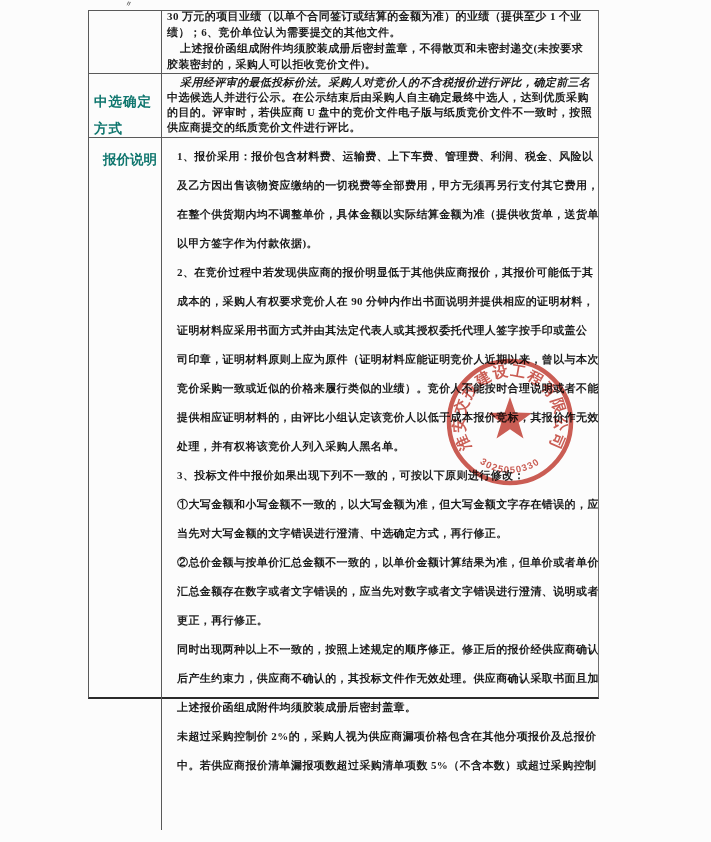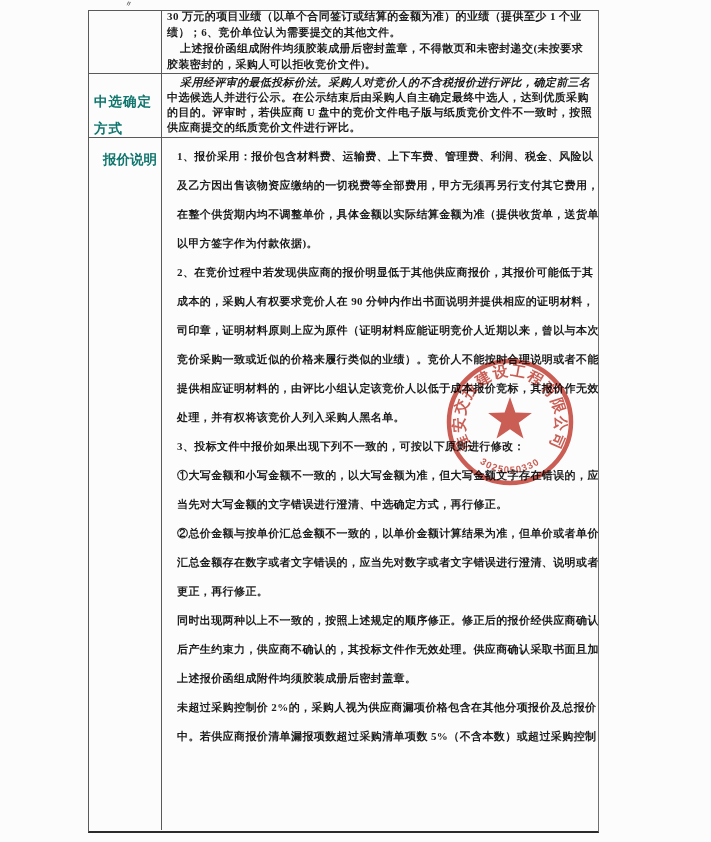--- a/index.html
+++ b/index.html
@@ -11,21 +11,21 @@
     color:#1c1c1c;
   }
   .page{position:absolute;left:0;top:0;width:711px;height:842px;overflow:hidden;}
   .artifact{
     position:absolute;left:124px;top:-2px;
     font-size:9px;color:#333;transform:rotate(12deg);
     font-family:"Liberation Sans", sans-serif;
   }
   .doc-table{
     position:absolute;left:88px;top:10px;
-    width:511px;height:823px;
+    width:511px;height:689px;
     border-left:1px solid #5a5a5a;
     border-top:1px solid #5a5a5a;
     border-right:1px solid #6f6f6f;
     border-bottom:2px solid #2b2b2b;
     box-sizing:border-box;
     background:transparent;
   }
   .row{display:flex;box-sizing:border-box;}
   .row1{height:63px;border-bottom:1px solid #5a5a5a;}
   .row2{height:64px;border-bottom:1px solid #5a5a5a;}
@@ -96,20 +96,21 @@
       <div class="label-cell">
         <div class="label-text l3">报价说明</div>
       </div>
       <div class="content-cell r3">
           <div class="line">1、报价采用：报价包含材料费、运输费、上下车费、管理费、利润、税金、风险以</div>
           <div class="line">及乙方因出售该物资应缴纳的一切税费等全部费用，甲方无须再另行支付其它费用，</div>
           <div class="line">在整个供货期内均不调整单价，具体金额以实际结算金额为准（提供收货单，送货单</div>
           <div class="line">以甲方签字作为付款依据)。</div>
           <div class="line">2、在竞价过程中若发现供应商的报价明显低于其他供应商报价，其报价可能低于其</div>
           <div class="line">成本的，采购人有权要求竞价人在 90 分钟内作出书面说明并提供相应的证明材料，</div>
+          <div class="line">证明材料应采用书面方式并由其法定代表人或其授权委托代理人签字按手印或盖公</div>
           <div class="line">司印章，证明材料原则上应为原件（证明材料应能证明竞价人近期以来，曾以与本次</div>
           <div class="line">竞价采购一致或近似的价格来履行类似的业绩）。竞价人不能按时合理说明或者不能</div>
           <div class="line">提供相应证明材料的，由评比小组认定该竞价人以低于成本报价竞标，其报价作无效</div>
           <div class="line">处理，并有权将该竞价人列入采购人黑名单。</div>
           <div class="line">3、投标文件中报价如果出现下列不一致的，可按以下原则进行修改：</div>
           <div class="line">①大写金额和小写金额不一致的，以大写金额为准，但大写金额文字存在错误的，应</div>
           <div class="line">当先对大写金额的文字错误进行澄清、中选确定方式，再行修正。</div>
           <div class="line">②总价金额与按单价汇总金额不一致的，以单价金额计算结果为准，但单价或者单价</div>
           <div class="line">汇总金额存在数字或者文字错误的，应当先对数字或者文字错误进行澄清、说明或者</div>
           <div class="line">更正，再行修正。</div>

